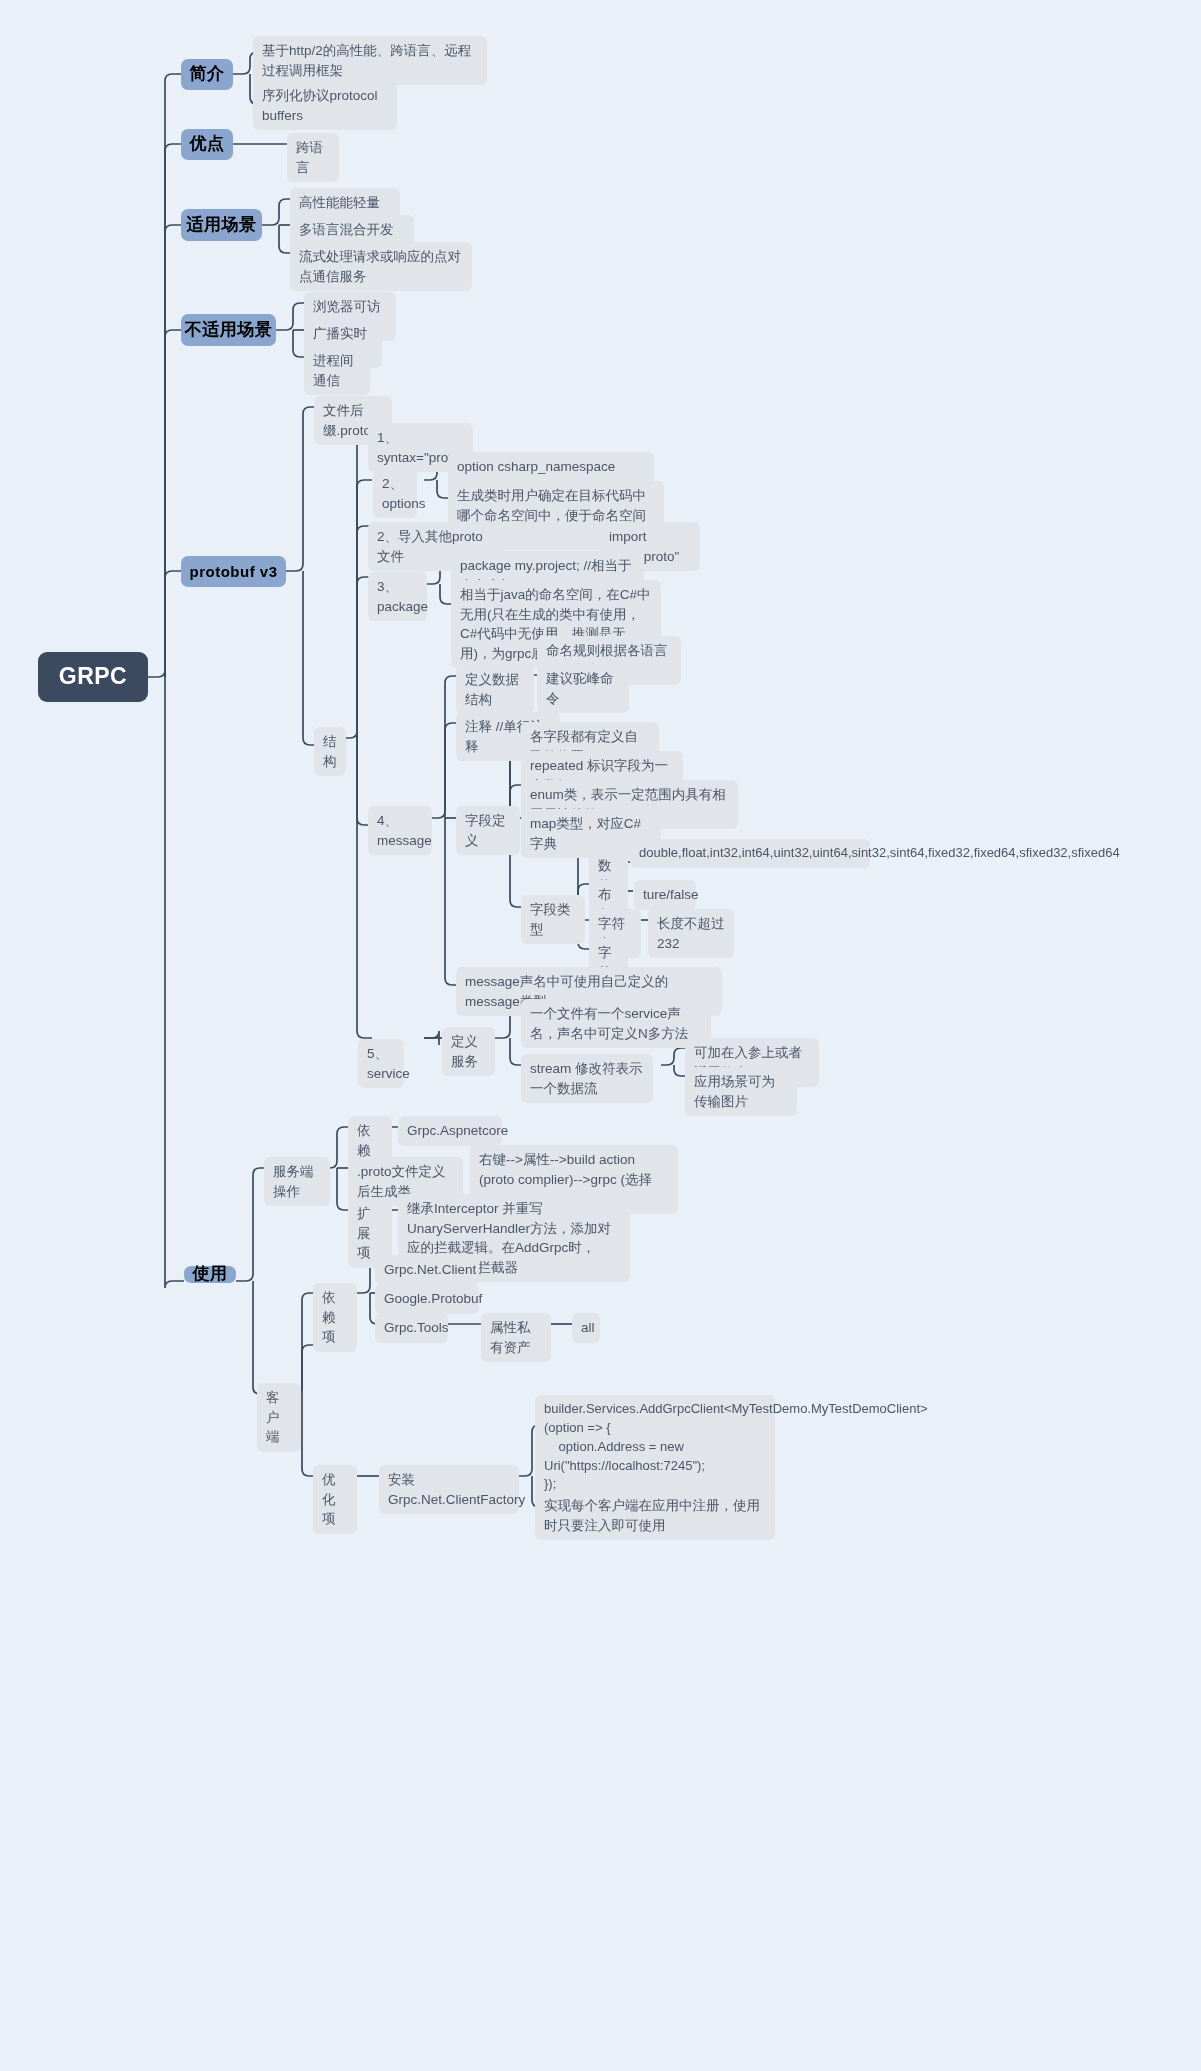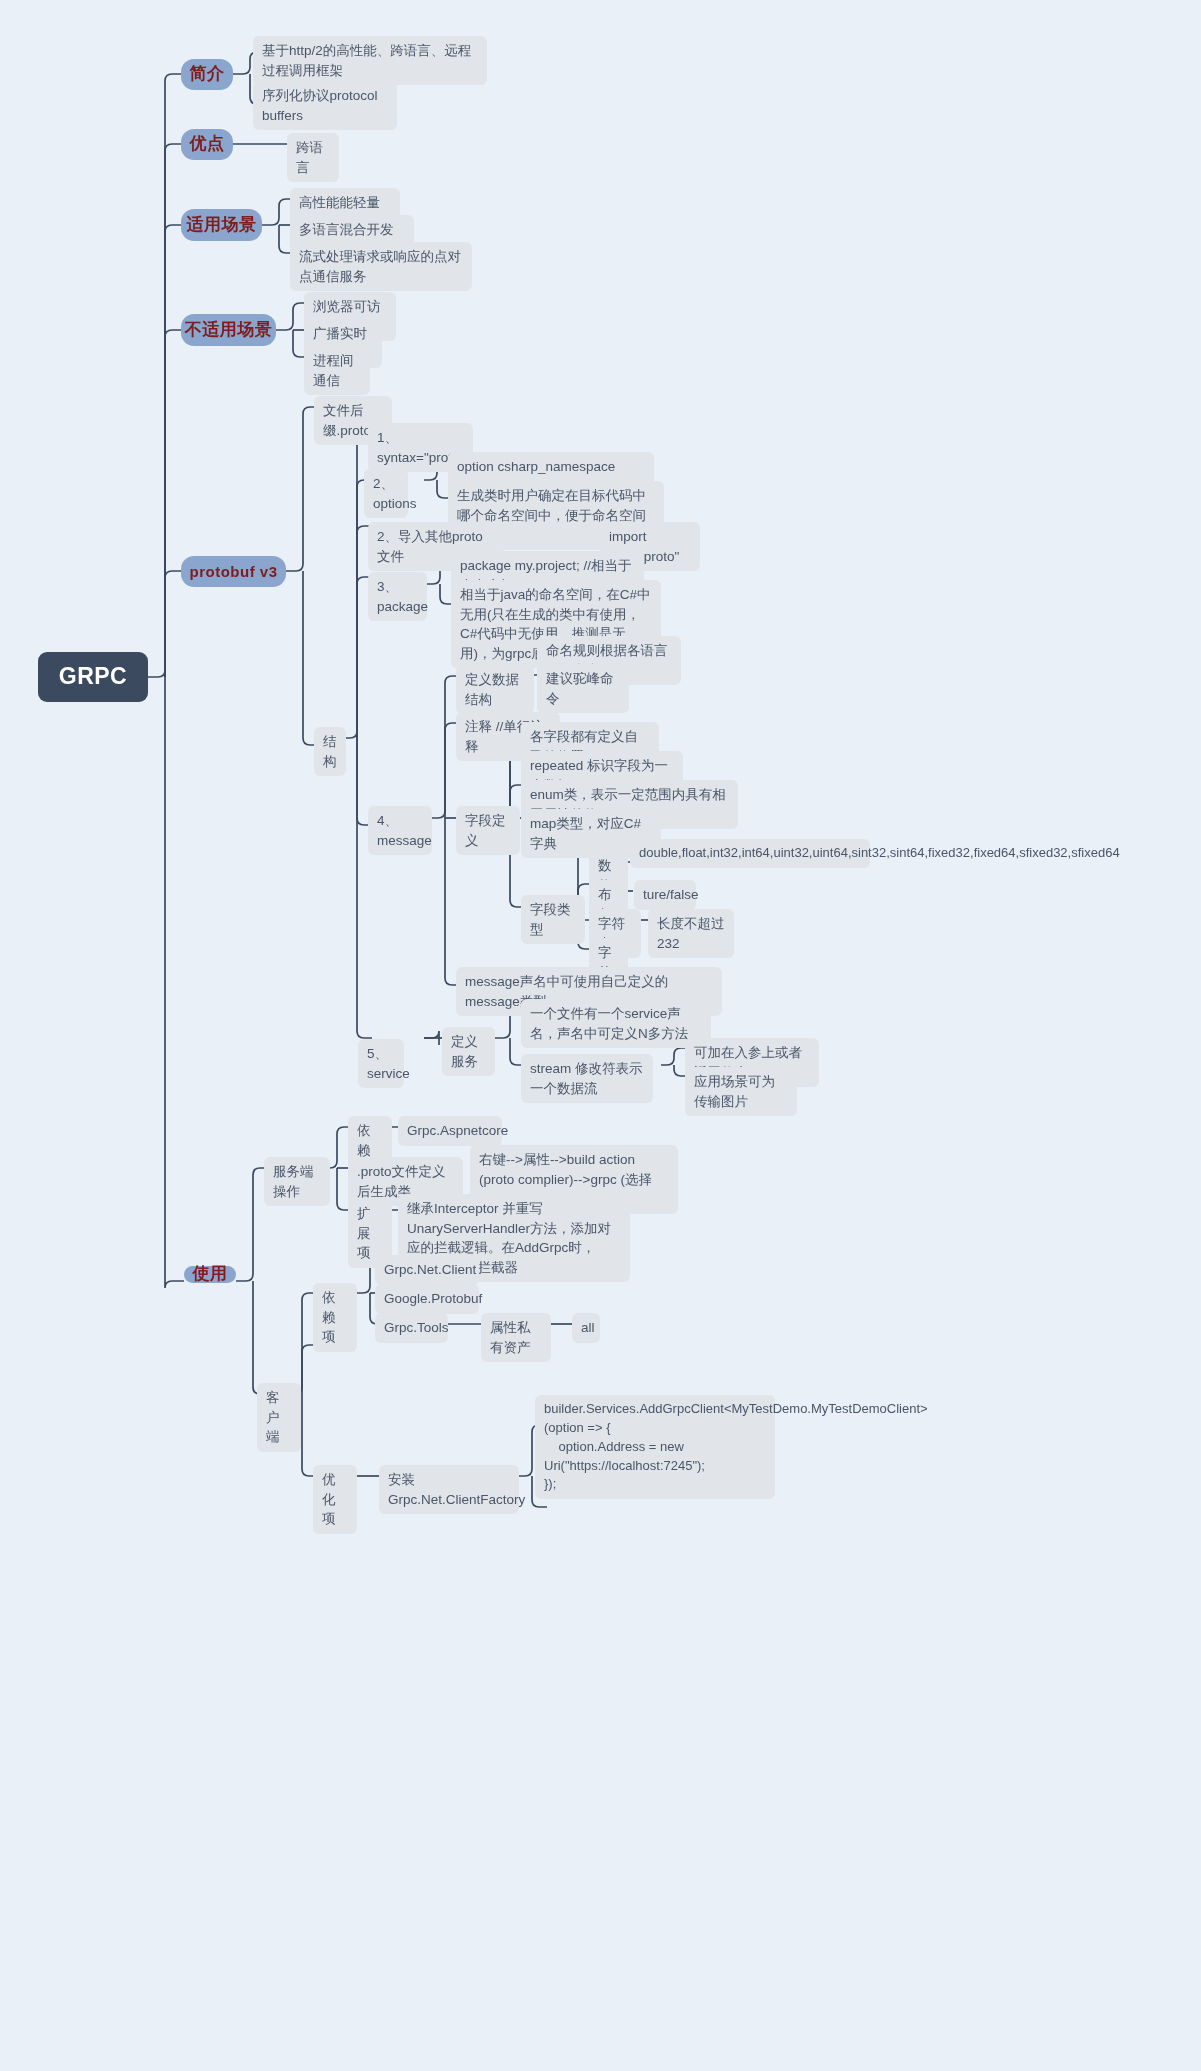--- a/index.html
+++ b/index.html
@@ -22,23 +22,23 @@
     white-space:pre-wrap;
   }
   .root{
     background:#3b4a5f;color:#ffffff;
     font-size:23px;font-weight:bold;
     border-radius:9px;
     display:flex;align-items:center;justify-content:center;
     letter-spacing:.5px;
   }
   .lvl1{
-    background:#8ba6ce;color:#7f1d1d;
+    background:#8ba6ce;color:#000000;
     font-size:17px;font-weight:bold;
-    border-radius:13px;
+    border-radius:7px;
     display:flex;align-items:center;justify-content:center;
     padding:0 3px;
     letter-spacing:.5px;
   }
   .leaf{
     background:#e1e5ea;color:#4a5568;
     font-size:13.5px;
     padding:5px 9px;
   }
   .leaf.sm{font-size:13px;}
@@ -165,21 +165,21 @@
   <div class="node leaf" style="left:304px;top:292px;width:92px;">浏览器可访问的api</div>
   <div class="node leaf" style="left:304px;top:319px;width:78px;">广播实时通信</div>
   <div class="node leaf" style="left:304px;top:346px;width:66px;">进程间通信</div>
 
   <div class="node lvl1" style="left:181px;top:556px;width:105px;height:31px;font-size:15px;">protobuf v3</div>
   <div class="node leaf" style="left:314px;top:396px;width:78px;">文件后缀.proto</div>
   <div class="node leaf" style="left:314px;top:727px;width:32px;">结构</div>
 
   <div class="node leaf" style="left:368px;top:423px;width:105px;">1、syntax="proto3"</div>
 
-  <div class="node leaf" style="left:364px;top:469px;width:44px;">2、options</div>
+  <div class="node leaf" style="left:373px;top:469px;width:44px;">2、options</div>
   <div class="node leaf" style="left:448px;top:452px;width:206px;">option csharp_namespace ="namespace"</div>
   <div class="node leaf" style="left:448px;top:481px;width:216px;">生成类时用户确定在目标代码中哪个命名空间中，便于命名空间引用</div>
 
   <div class="node leaf" style="left:368px;top:522px;width:135px;">2、导入其他proto文件</div>
   <div class="node leaf" style="left:600px;top:522px;width:100px;">import "date.proto"</div>
 
   <div class="node leaf" style="left:368px;top:572px;width:59px;">3、package</div>
   <div class="node leaf" style="left:451px;top:551px;width:193px;">package my.project; //相当于命名空间</div>
   <div class="node leaf" style="left:451px;top:580px;width:210px;">相当于java的命名空间，在C#中无用(只在生成的类中有使用，C#代码中无使用，推测是无用)，为grpc底层使用</div>
 
@@ -232,14 +232,15 @@
   <div class="node leaf" style="left:375px;top:1313px;width:73px;">Grpc.Tools</div>
   <div class="node leaf" style="left:481px;top:1313px;width:70px;">属性私有资产</div>
   <div class="node leaf" style="left:572px;top:1313px;width:28px;">all</div>
 
 
   <div class="node leaf" style="left:313px;top:1465px;width:44px;">优化项</div>
   <div class="node leaf" style="left:379px;top:1465px;width:140px;">安装 Grpc.Net.ClientFactory</div>
   <div class="node leaf sm" style="left:535px;top:1395px;width:240px;">builder.Services.AddGrpcClient&lt;MyTestDemo.MyTestDemoClient&gt;(option =&gt; {
     option.Address = new Uri("https://localhost:7245");
 });</div>
+  <div class="node leaf" style="left:535px;top:1491px;width:240px;">实现每个客户端在应用中注册，使用时只要注入即可使用</div>
 
 </div>
 
 </body></html>

